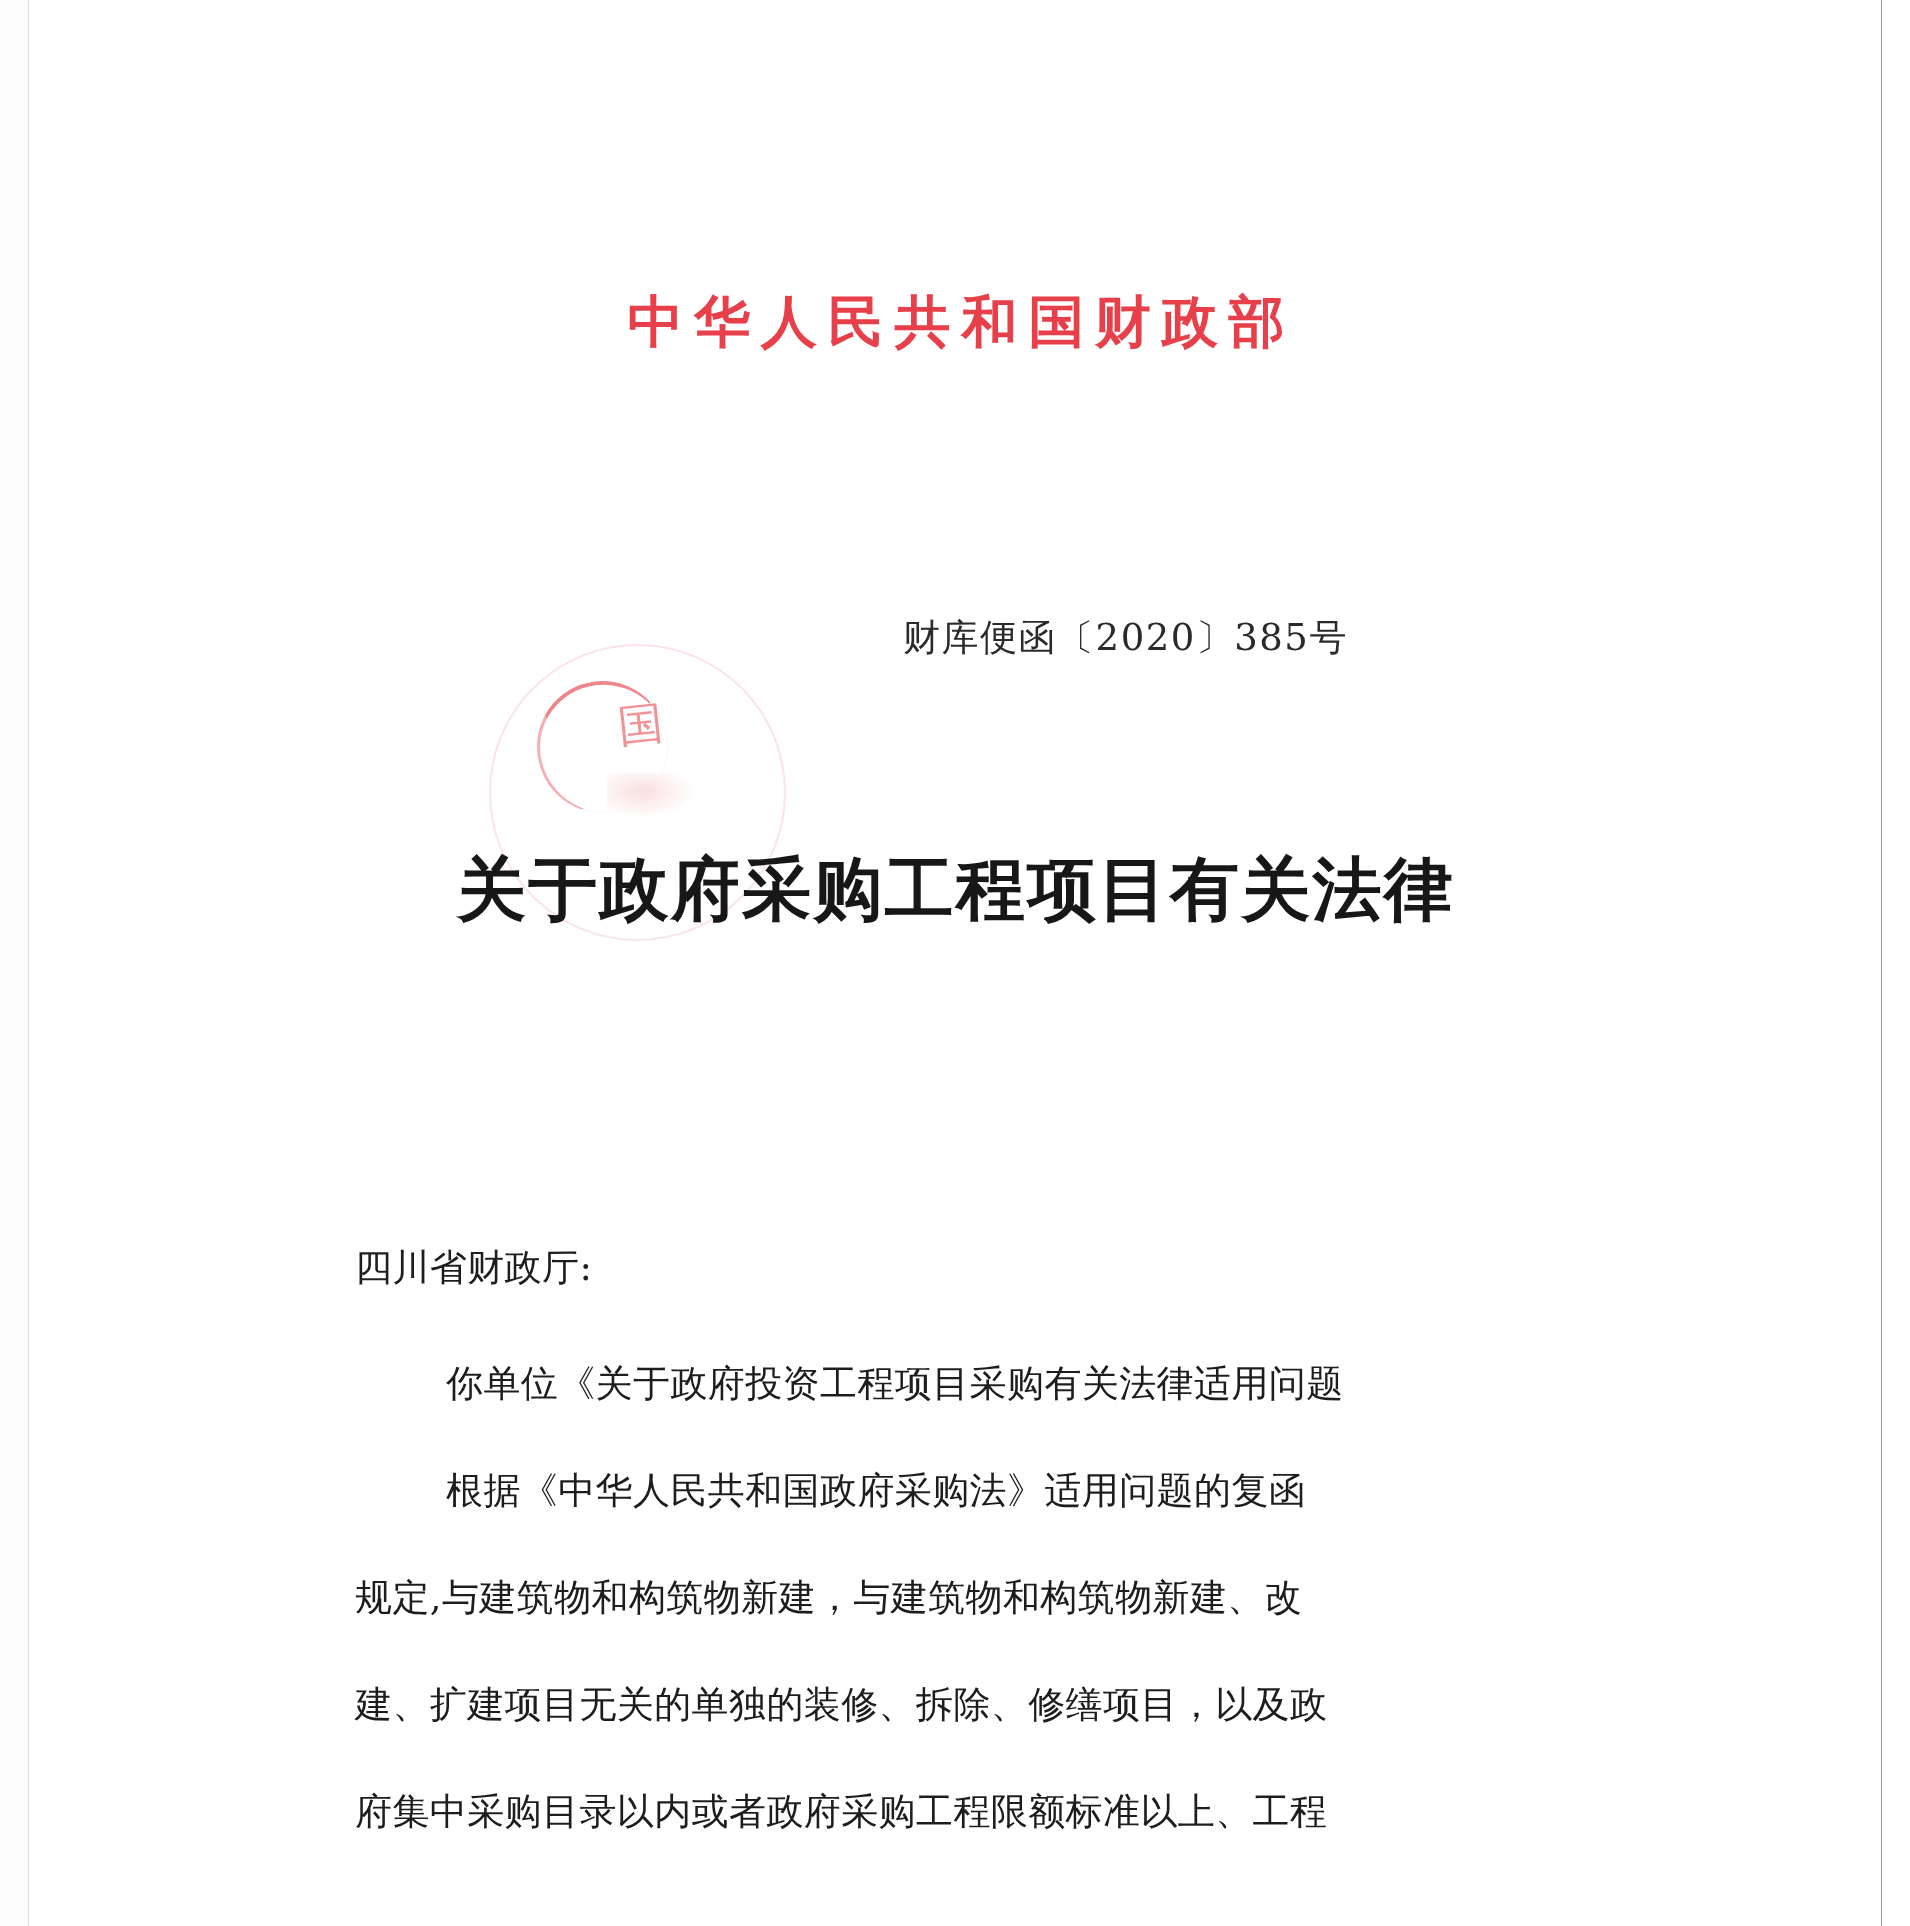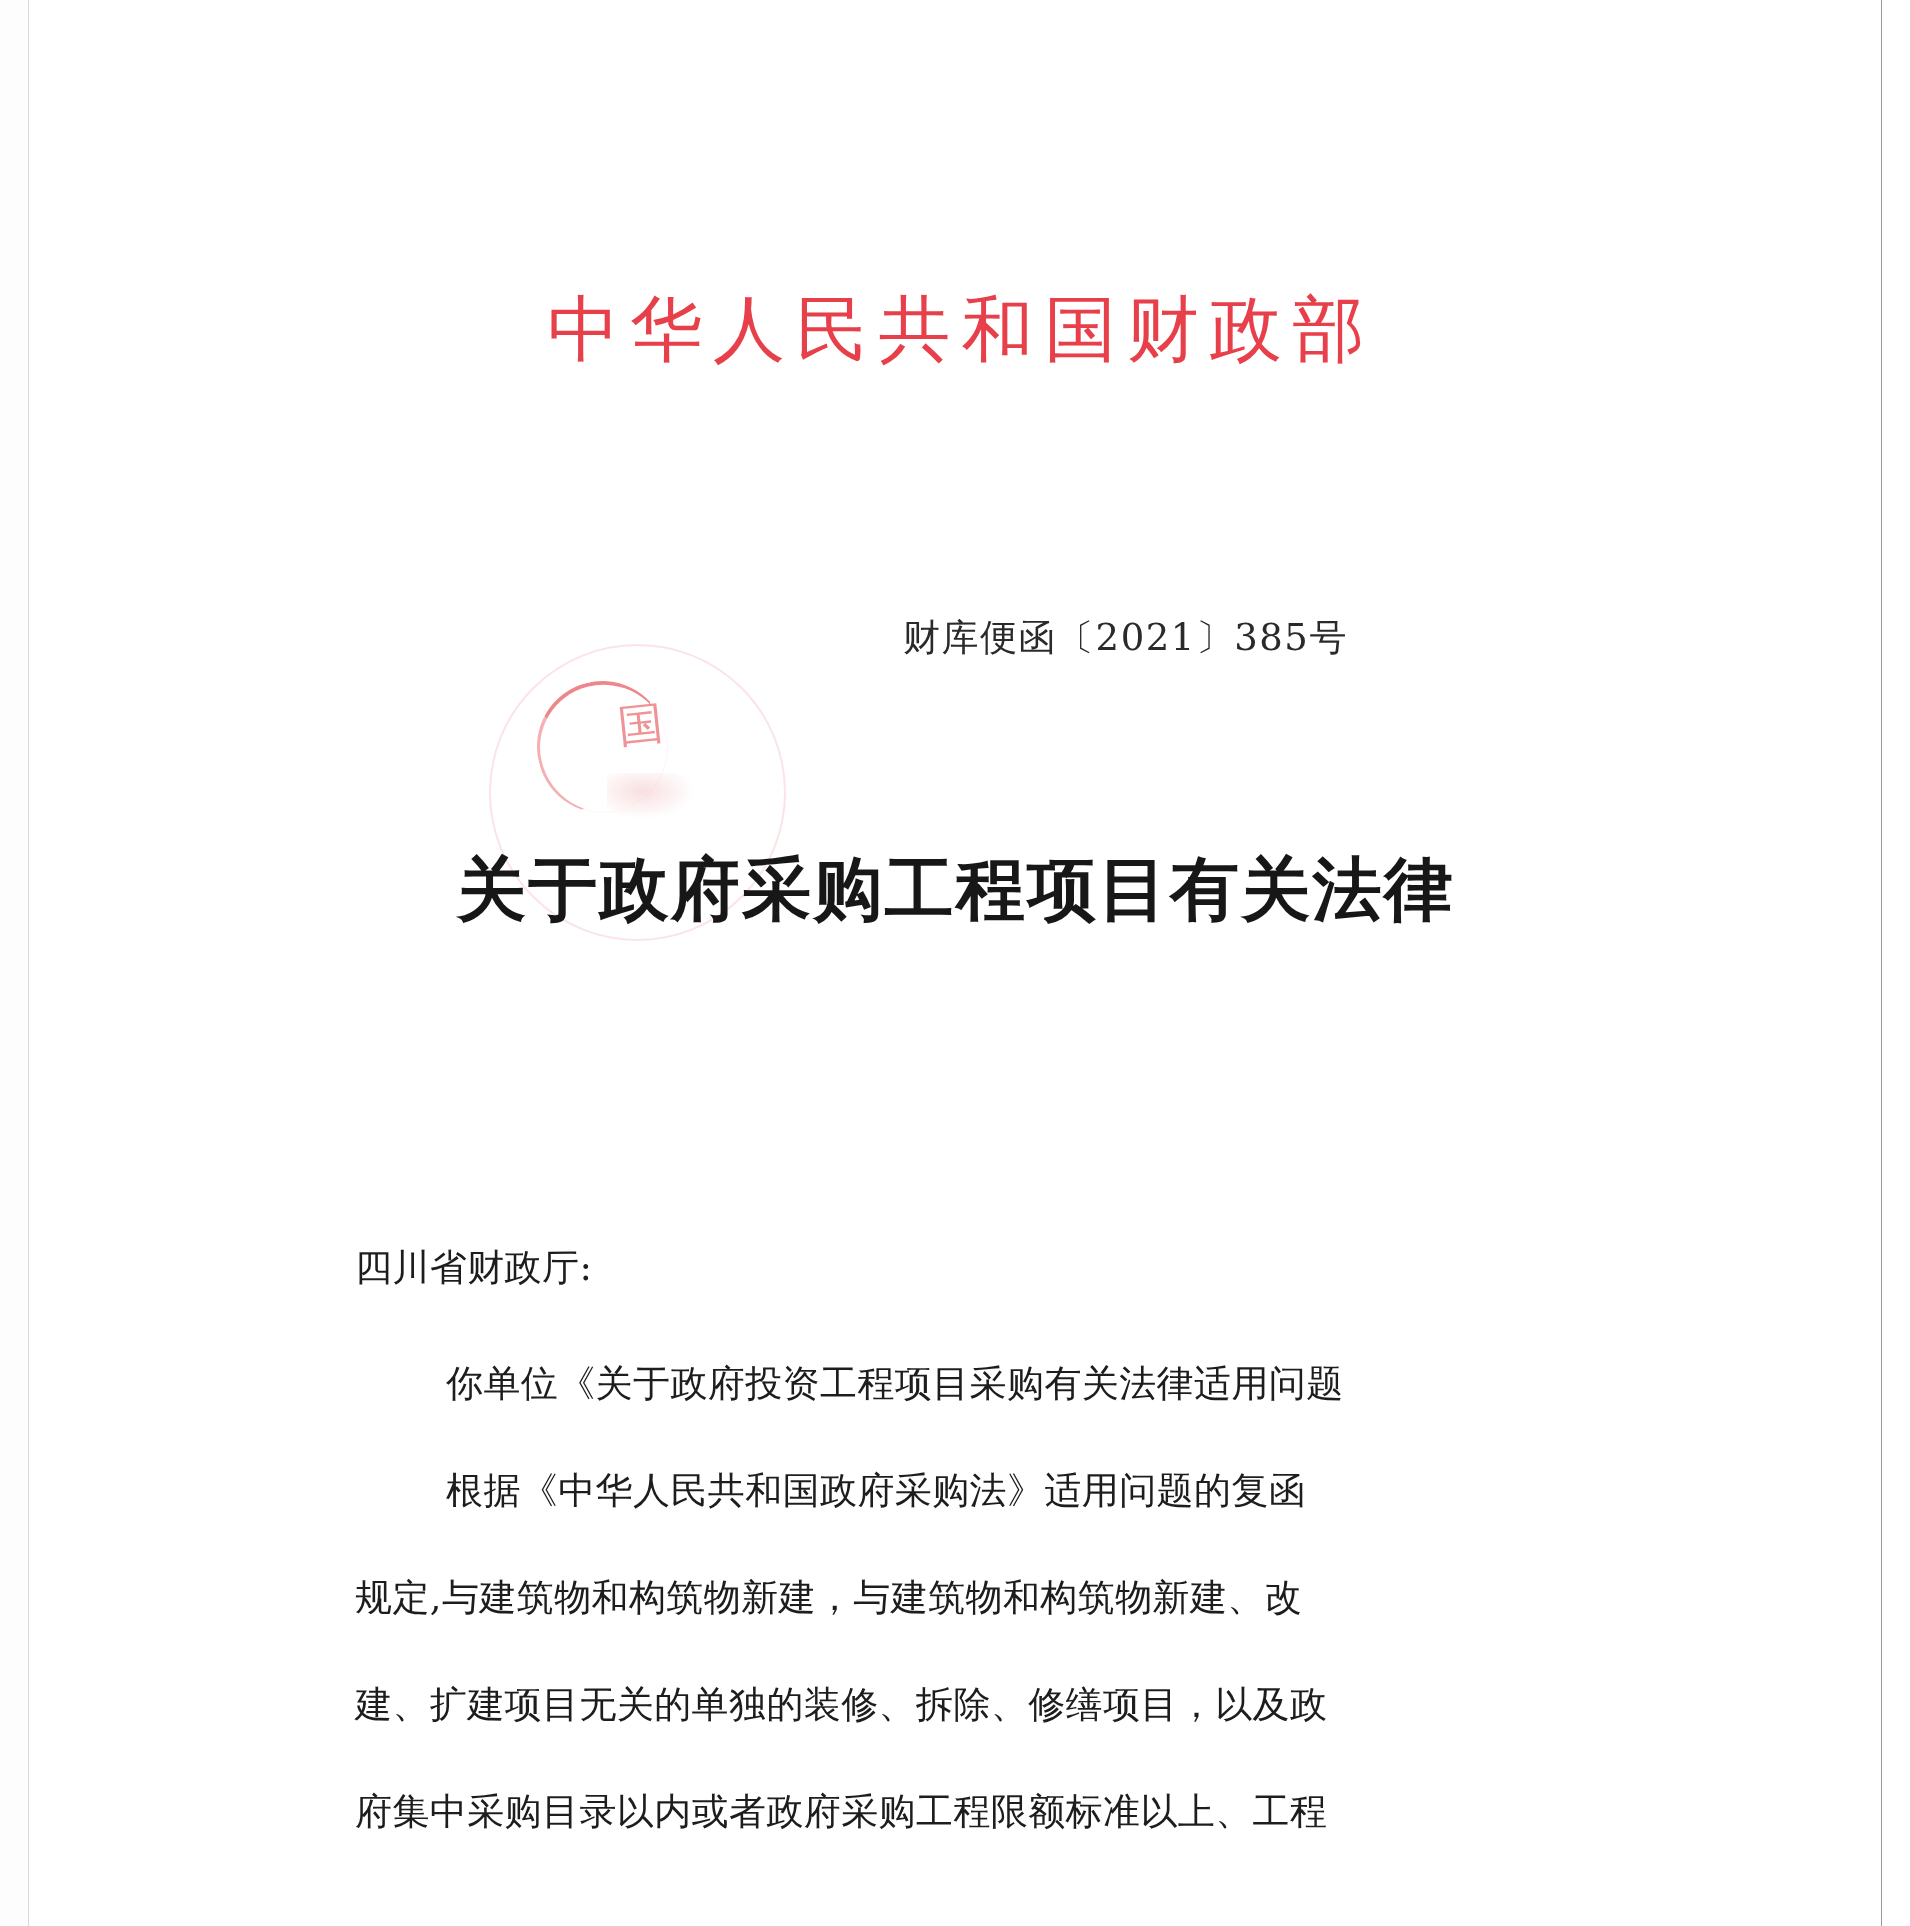--- a/index.html
+++ b/index.html
@@ -54,22 +54,22 @@
 
   
   .masthead {
     position: absolute;
     left: 0;
     top: 293px;
     width: 1854px;
     text-align: center;
     color: #e8404a;
     font-family: "DejaVu Serif", "Liberation Serif", serif;
-    font-weight: normal;
-    font-size: 72px;
+    font-weight: bold;
+    font-size: 56px;
     letter-spacing: 10.8px;
     text-indent: 10.8px;
     line-height: 1.0;
     white-space: nowrap;
   }
 
   
   .docnum {
     position: absolute;
     left: 0;
@@ -169,21 +169,21 @@
 
 <div class="page">
   <div class="scan-bg"></div>
   <div class="sheet-shadow"></div>
 
   <div class="sheet">
     <div class="content">
 
       <div class="masthead">中华人民共和国财政部</div>
 
-      <div class="docnum">财库便函〔2021〕385号</div>
+      <div class="docnum">财库便函〔2020〕385号</div>
 
       <div class="seal">
         <div class="seal-glyph">国</div>
         <div class="seal-smudge"></div>
       </div>
 
       <div class="title title-l1">关于政府采购工程项目有关法律</div>
 
       <div class="body-block">
 

